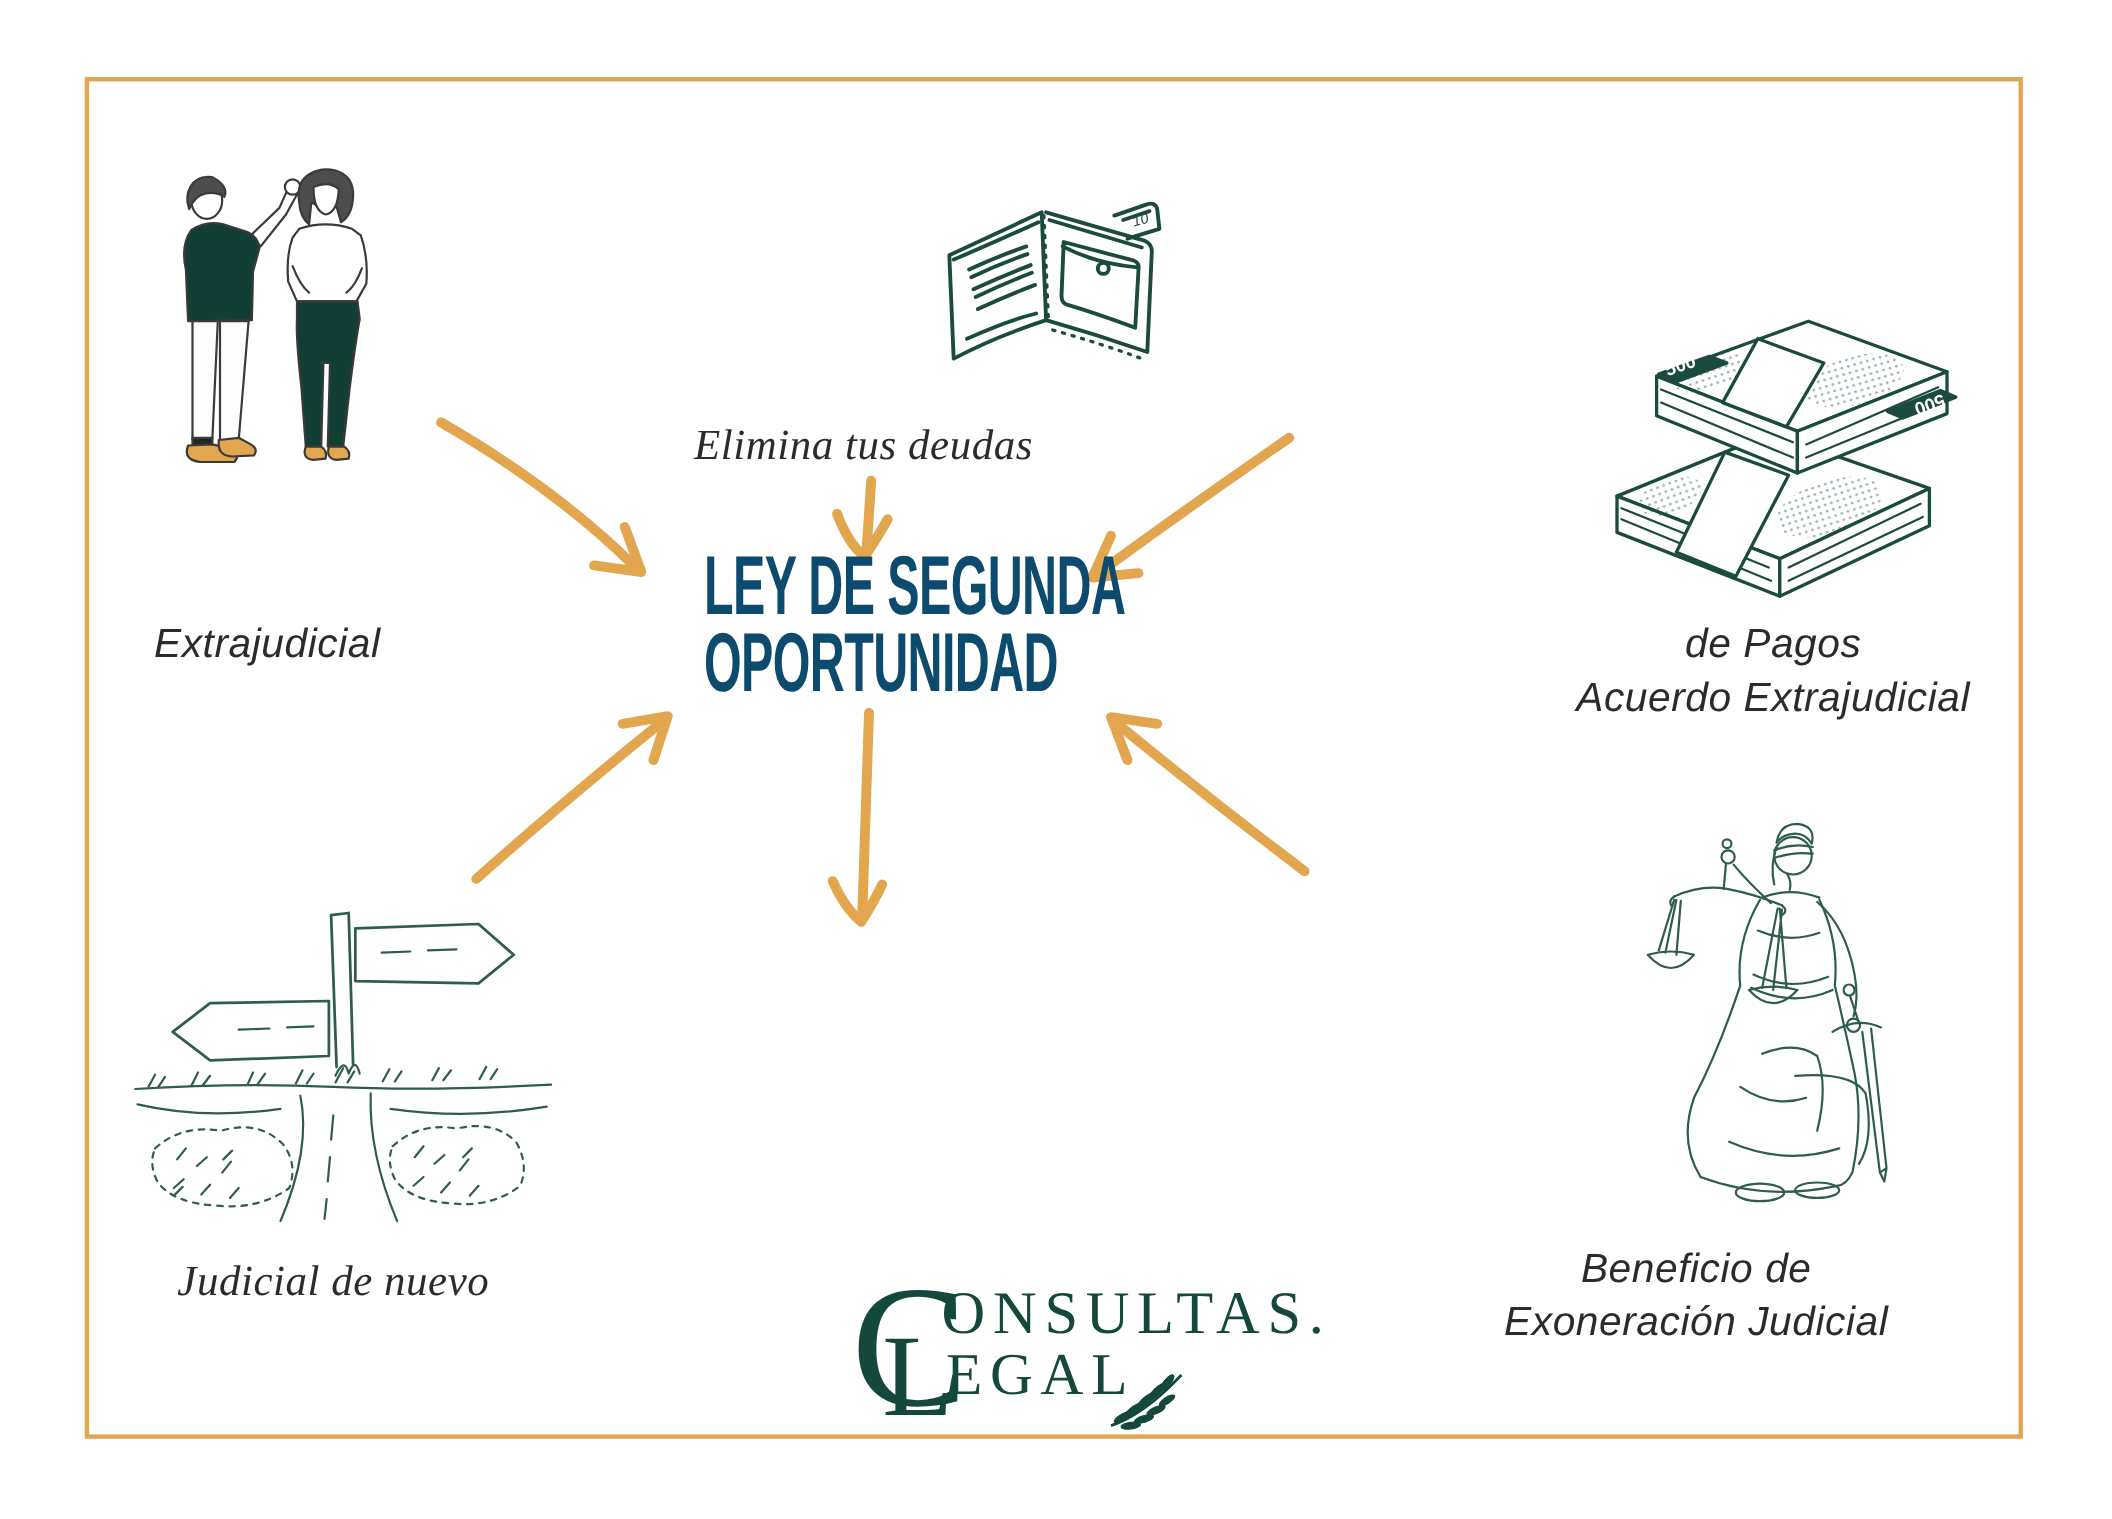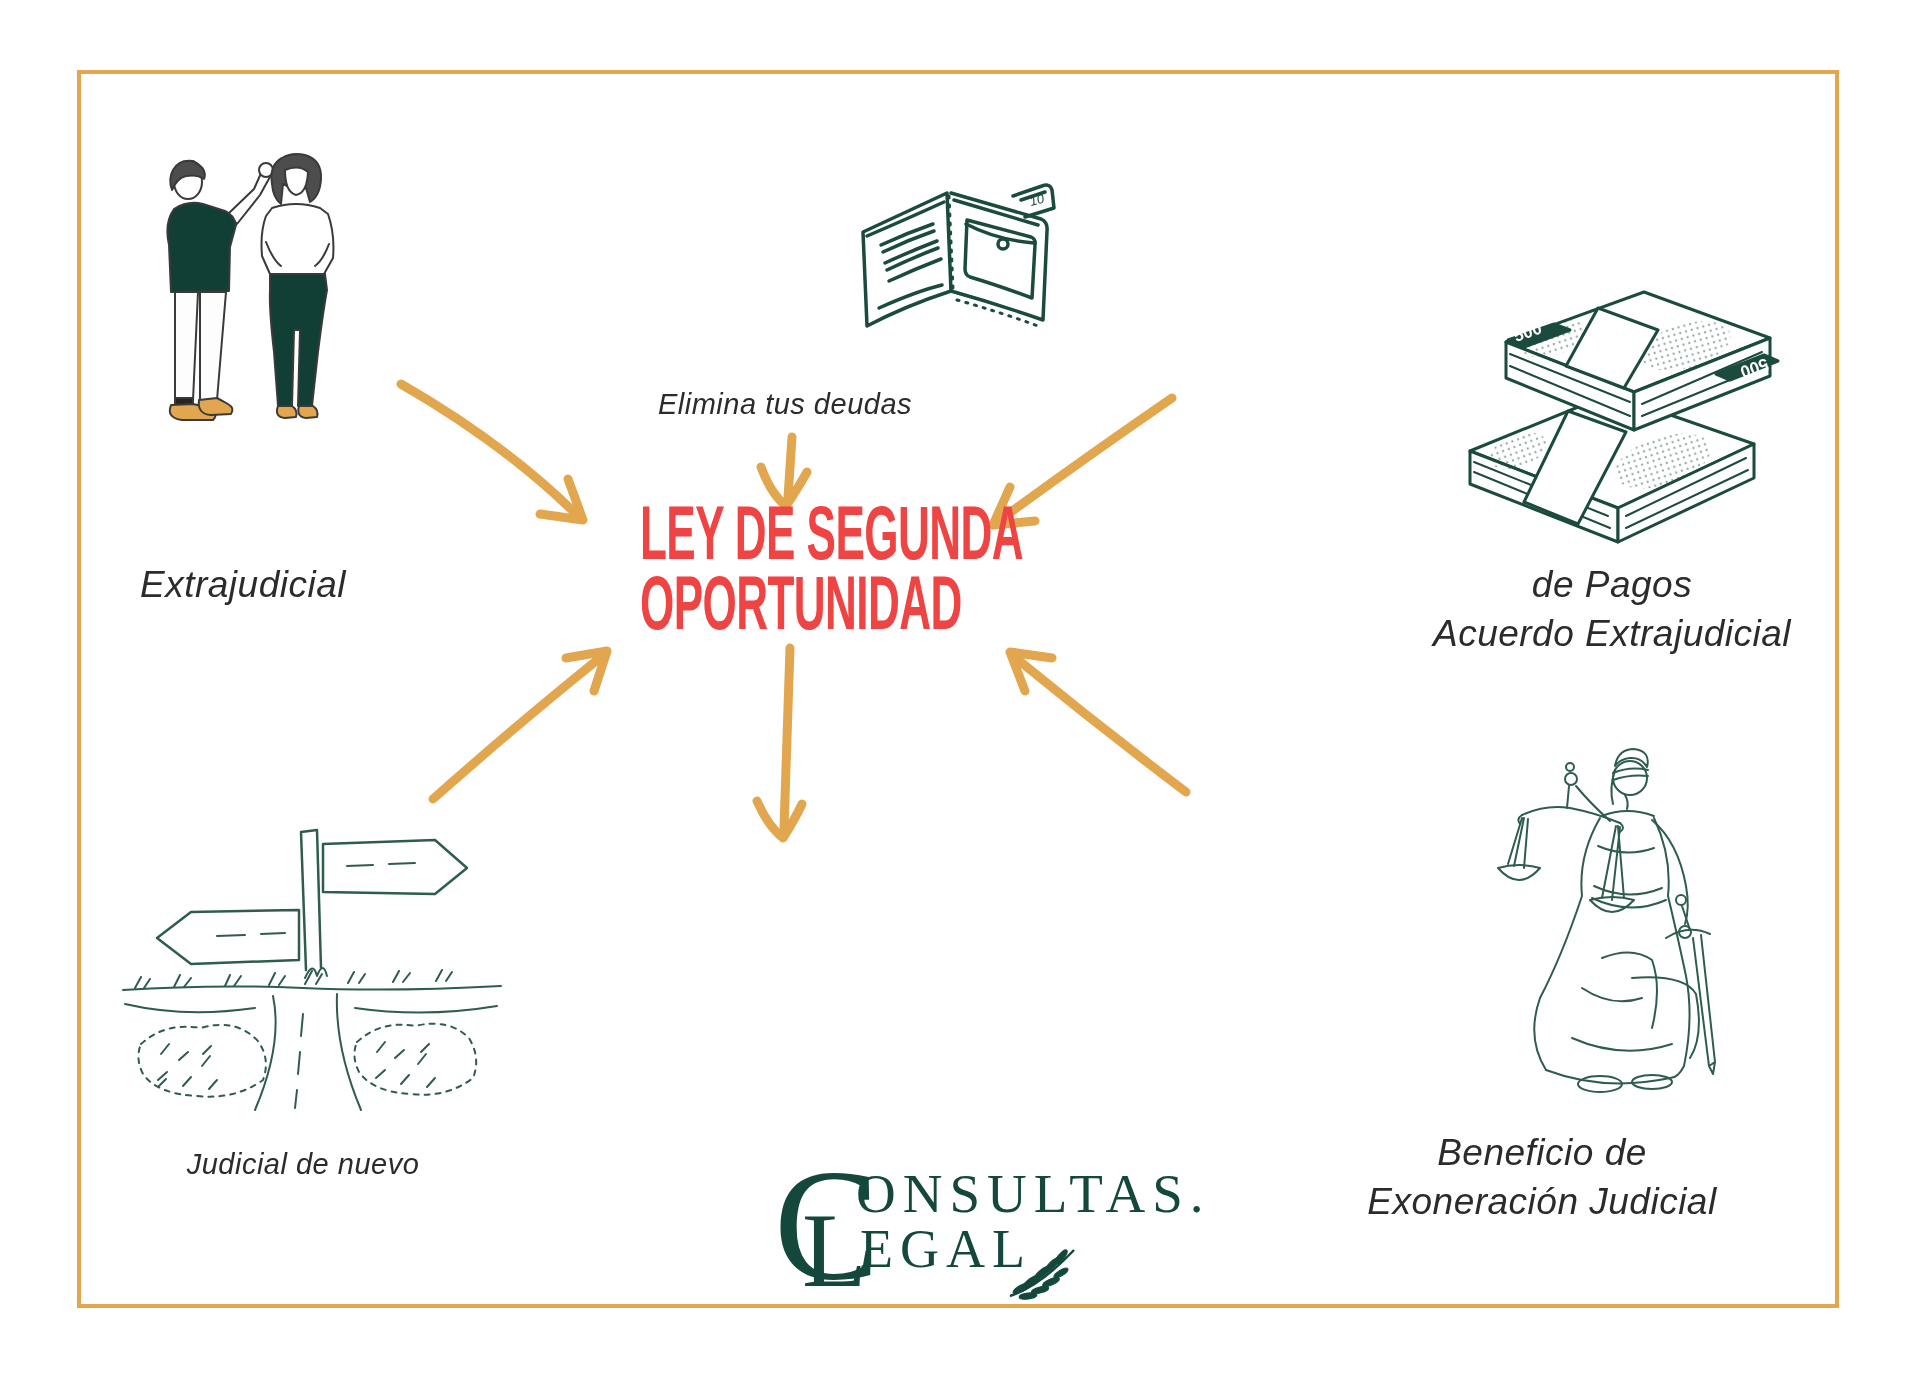--- a/index.html
+++ b/index.html
@@ -10,23 +10,23 @@
   .frame{
     position:absolute;left:77px;top:70px;width:1762px;height:1238px;
     border:4px solid #E2A64E;box-sizing:border-box;
   }
   .illu{position:absolute;}
   .label{
     position:absolute;text-align:center;color:#2b2b2b;
     font-style:italic;font-size:37px;line-height:49px;letter-spacing:.5px;
     font-family:"Liberation Sans",sans-serif;
   }
-  .label.single{font-size:29px;}
+  .label.single{font-size:39px;font-family:Liberation Serif, serif;}
   .title{
-    position:absolute;left:535px;top:498px;width:500px;text-align:center;color:#ef4444;
+    position:absolute;left:535px;top:498px;width:500px;text-align:center;color:#0c4a6e;
   }
   .title .tline{
     height:70px;line-height:70px;font-weight:bold;font-size:76px;letter-spacing:-1px;
     transform:scaleX(0.58);transform-origin:50% 50%;white-space:nowrap;
     font-family:"Liberation Sans",sans-serif;
   }
   .arrows{position:absolute;left:0;top:0;width:1920px;height:1381px;}
   
   .logo{position:absolute;left:770px;top:1142px;width:420px;height:190px;color:#14483C;
         font-family:"Liberation Serif",serif;}

